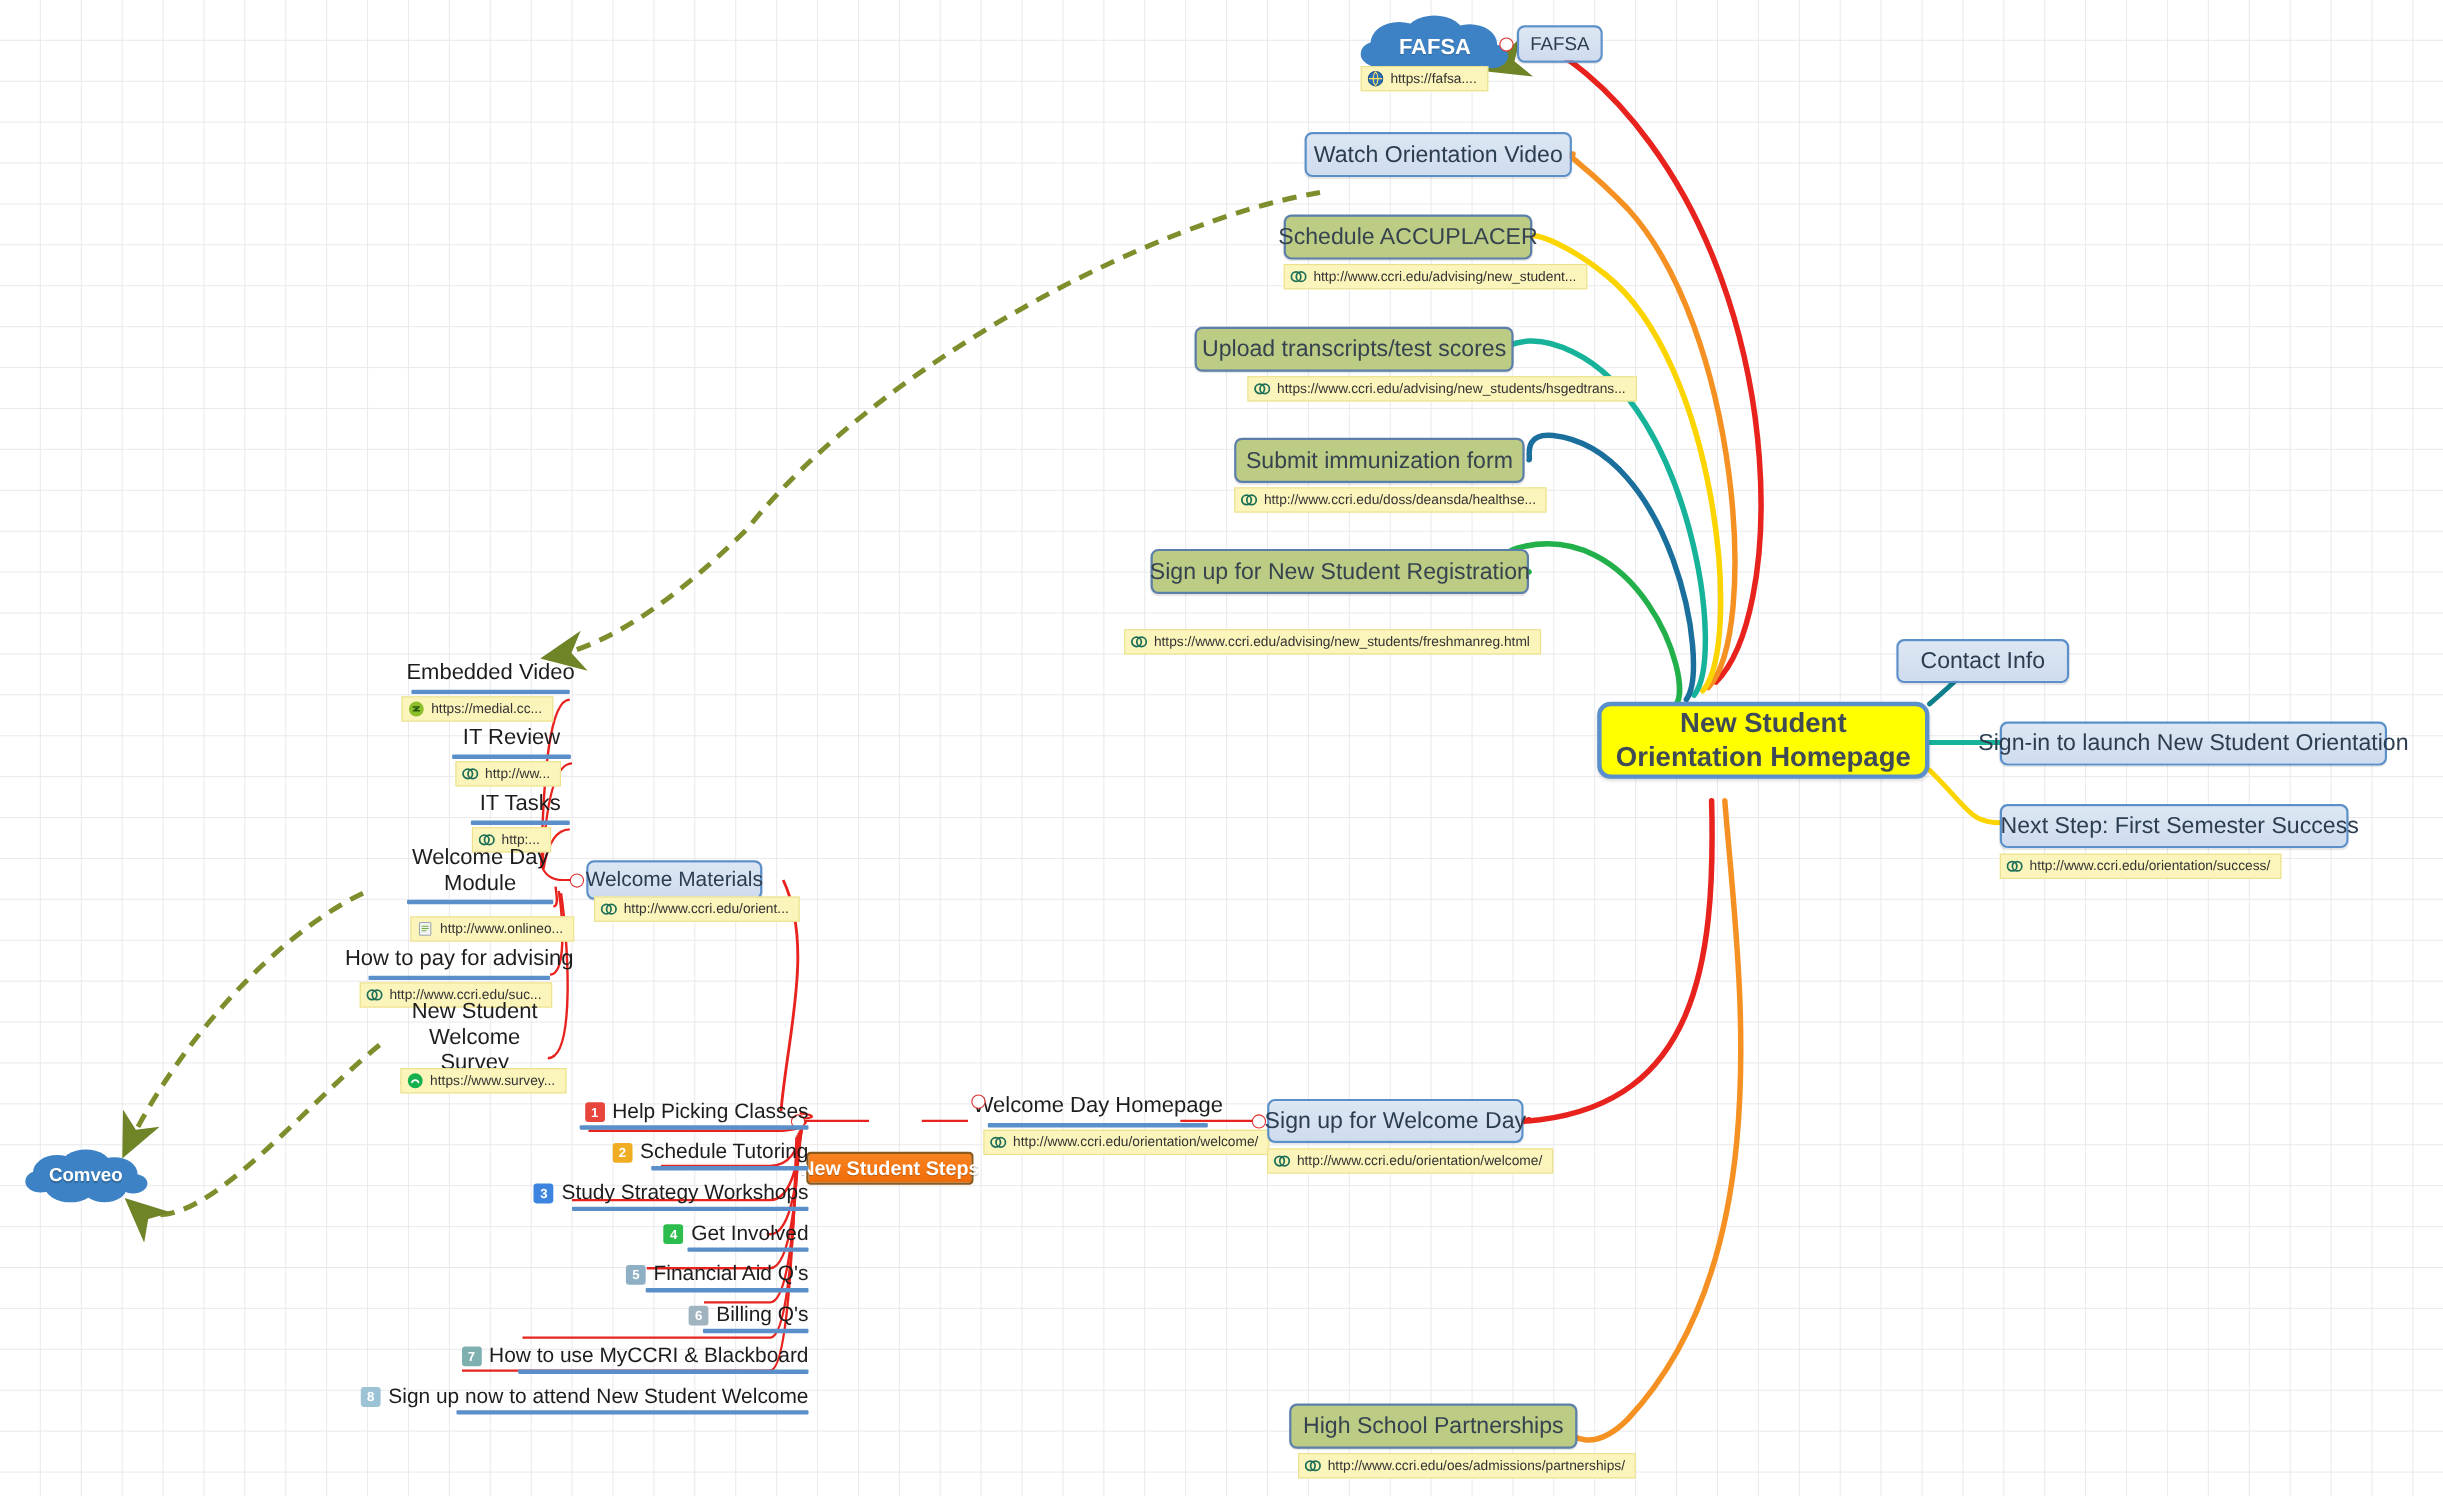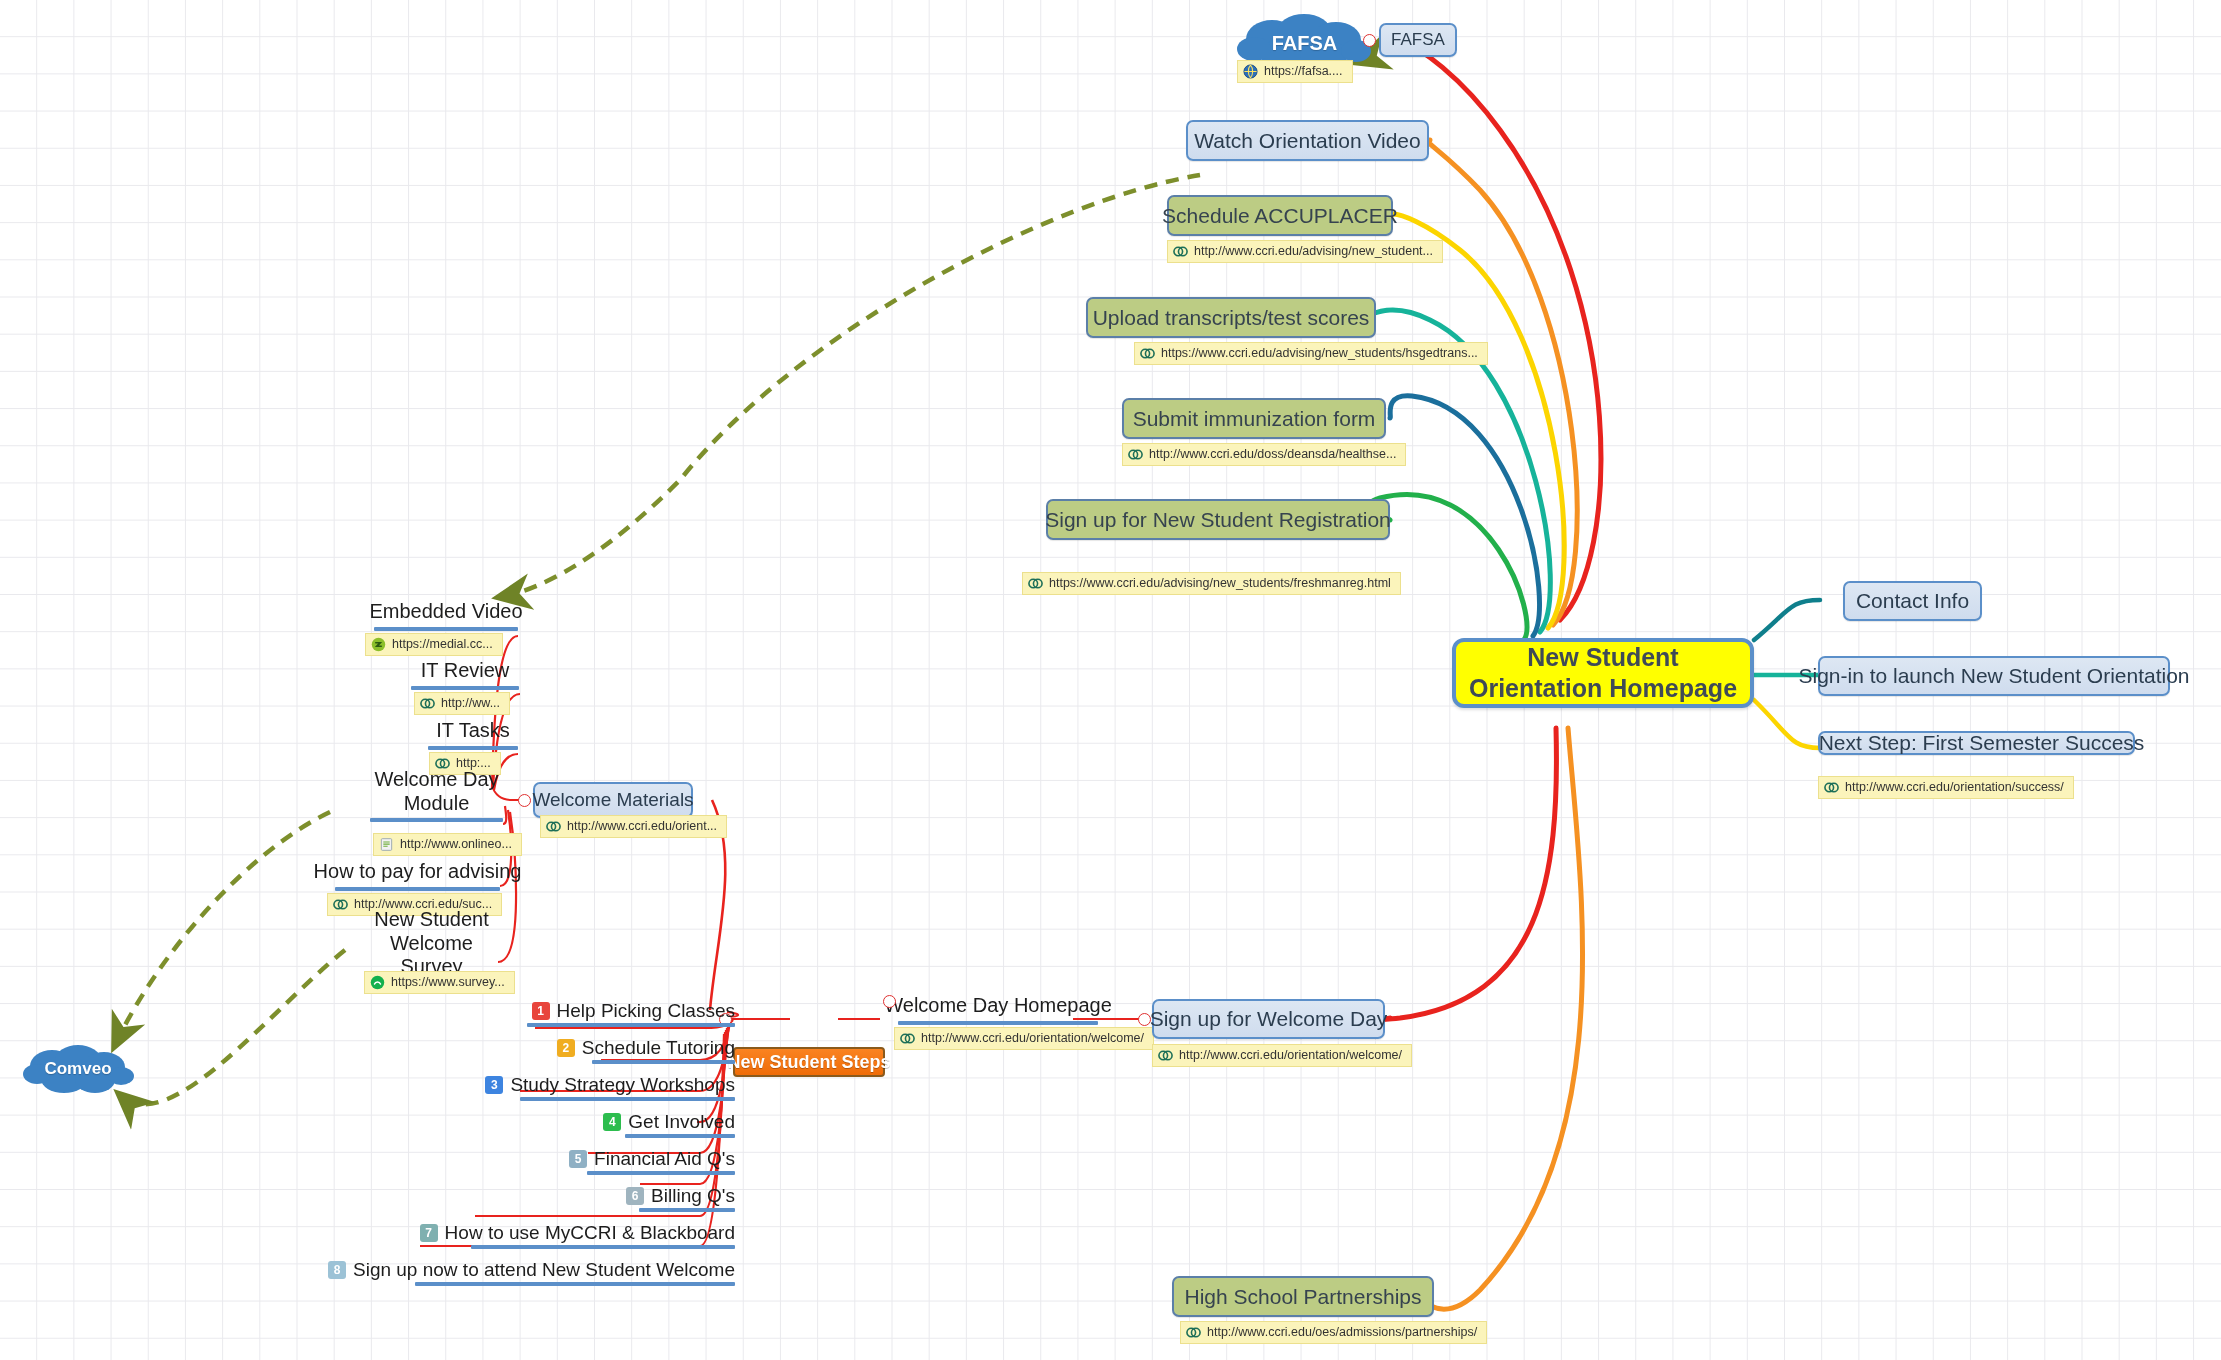--- a/index.html
+++ b/index.html
@@ -279,29 +279,29 @@
   <span>Sign up for New Student Registration</span>
 </div>
 <div class="urltag" style="left:1022px;top:544px;margin-top:28px;">
   <svg class="ico" viewBox="0 0 16 16">
     <circle cx="5.6" cy="8" r="4.6" fill="none" stroke="#1d6f58" stroke-width="1.7"></circle>
     <circle cx="10.4" cy="8" r="4.6" fill="none" stroke="#1d6f58" stroke-width="1.7"></circle>
   </svg>
   <span>https://www.ccri.edu/advising/new_students/freshmanreg.html</span>
 </div>
 
-<div class="node boxnode" style="left:1843px;top:581px;width:139px;height:40px;">
+<div class="node boxnode" style="left:1724px;top:581px;width:157px;height:40px;">
   <span>Contact Info</span>
 </div>
 
 <div class="node boxnode" style="left:1818px;top:656px;width:352px;height:40px;">
   <span>Sign-in to launch New Student Orientation</span>
 </div>
 
-<div class="node boxnode" style="left:1818px;top:731px;width:317px;height:24px;padding-left:24px;">
+<div class="node boxnode" style="left:1818px;top:731px;width:317px;height:40px;padding-left:24px;">
   <span>Next Step: First Semester Success</span>
 </div>
 <div class="urltag" style="left:1818px;top:776px;">
   <svg class="ico" viewBox="0 0 16 16">
     <circle cx="5.6" cy="8" r="4.6" fill="none" stroke="#1d6f58" stroke-width="1.7"></circle>
     <circle cx="10.4" cy="8" r="4.6" fill="none" stroke="#1d6f58" stroke-width="1.7"></circle>
   </svg>
   <span>http://www.ccri.edu/orientation/success/</span>
 </div>
 

